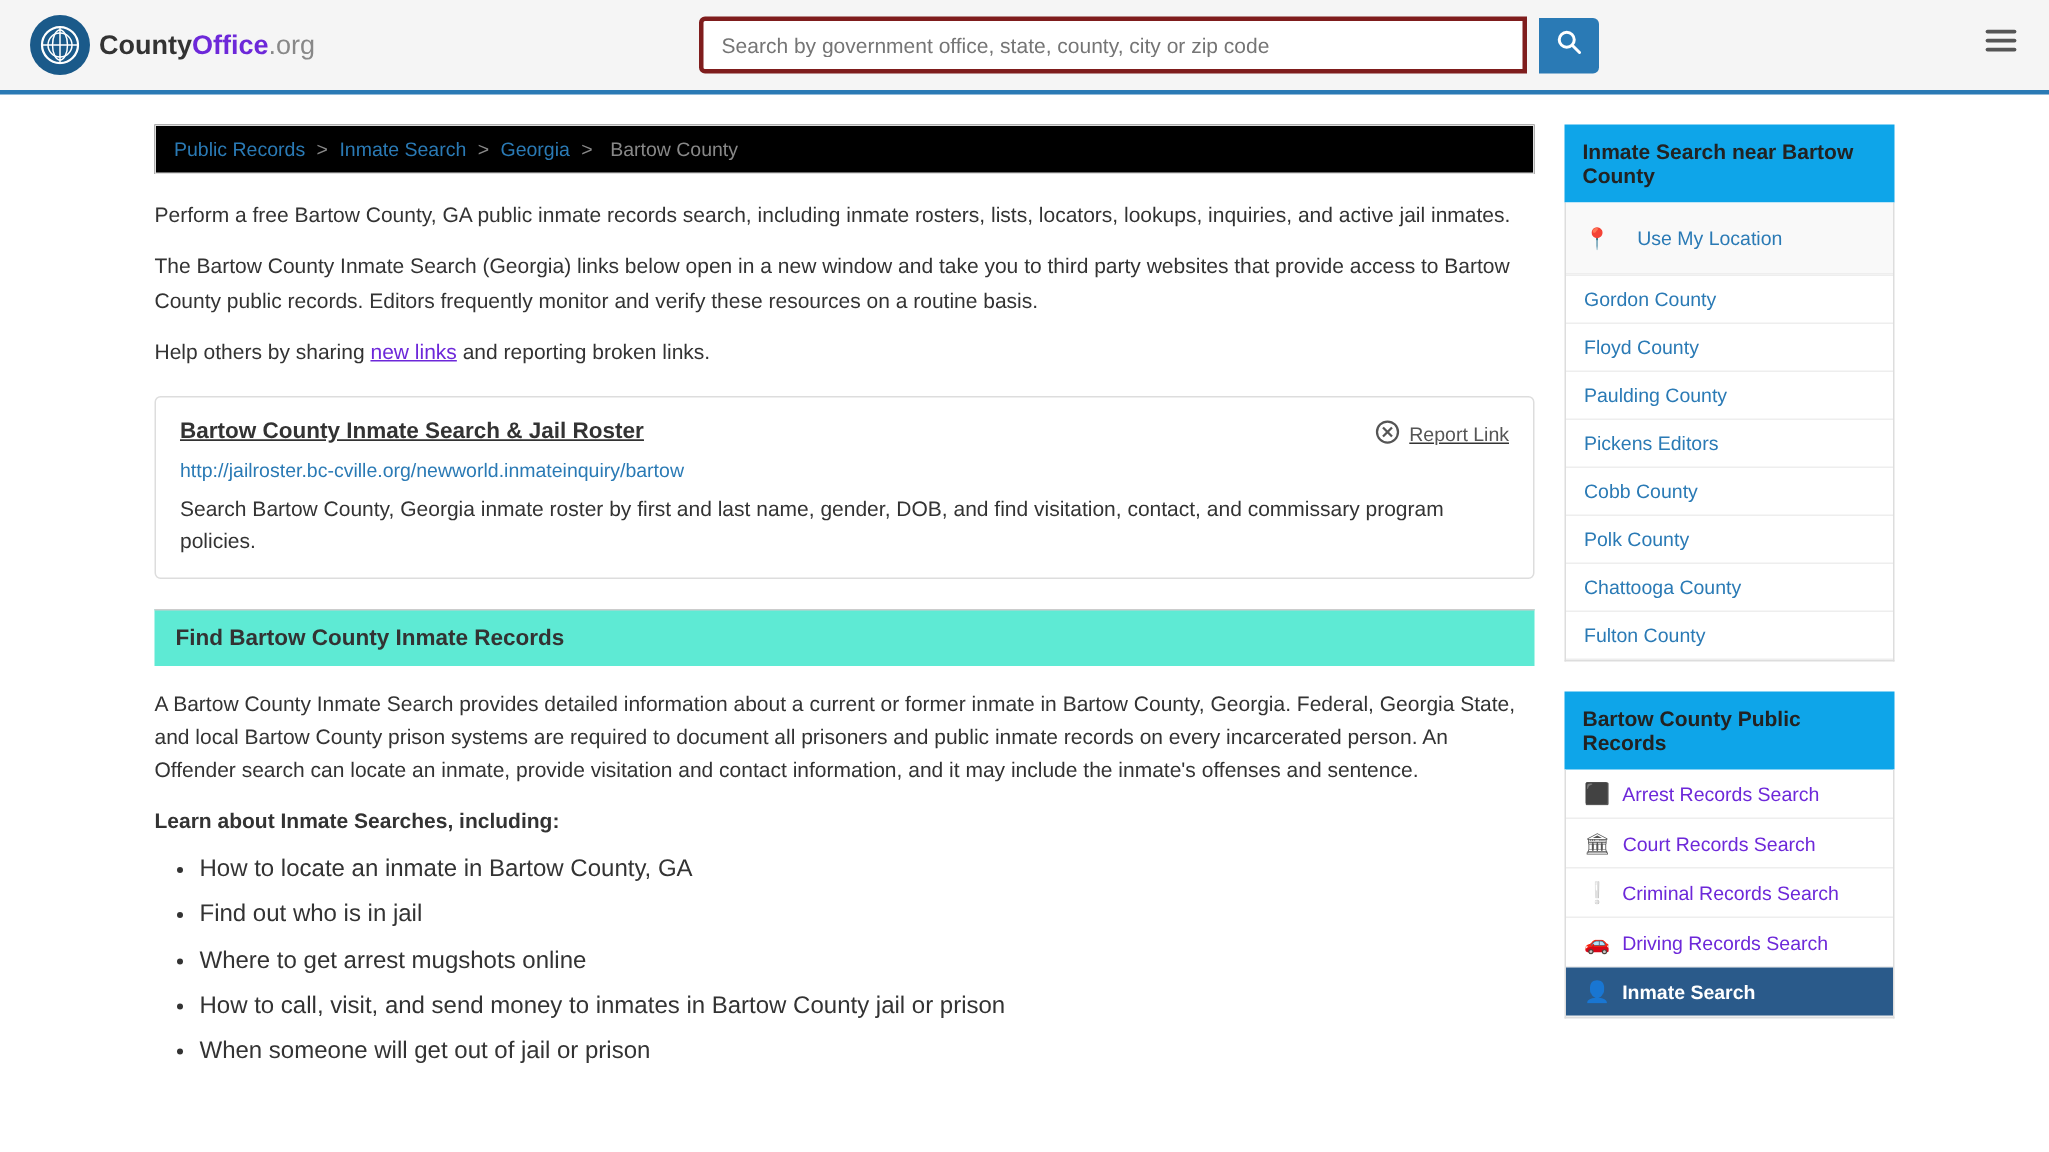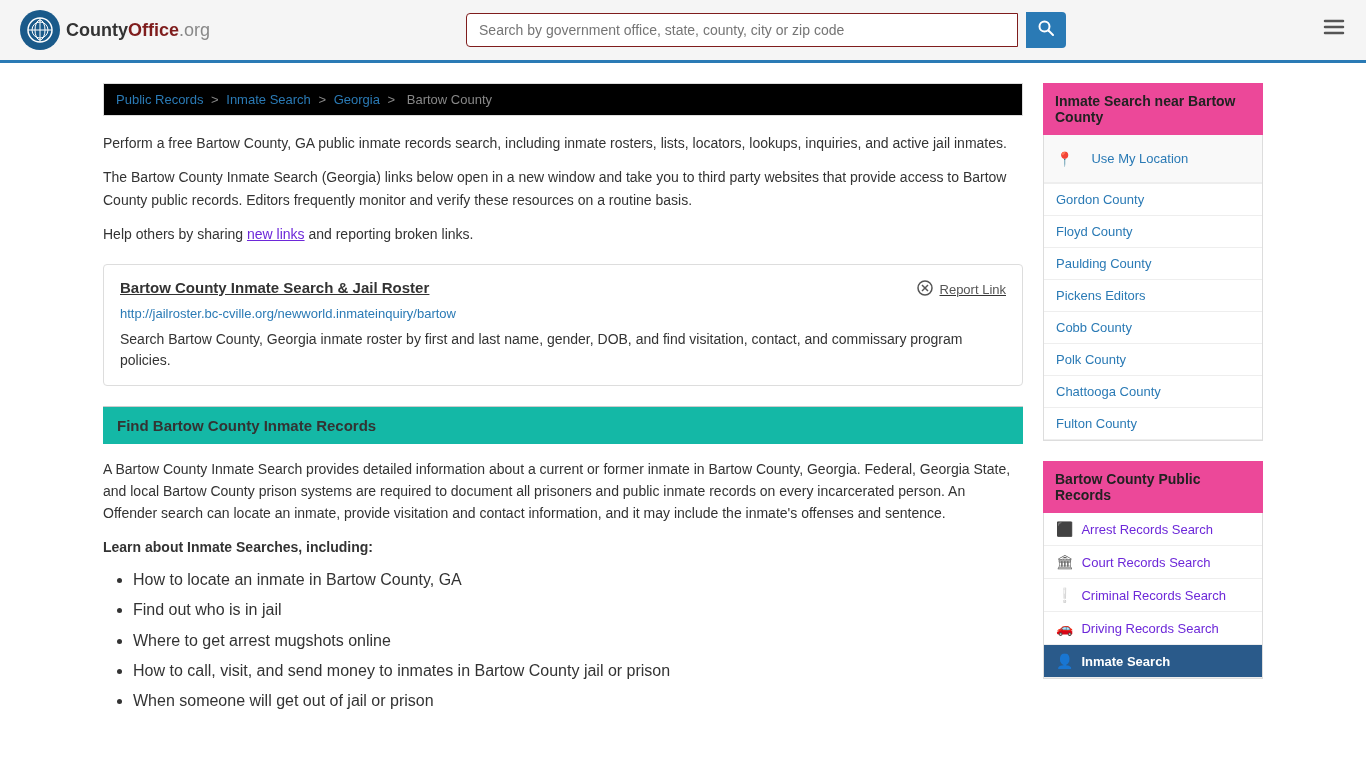--- a/index.html
+++ b/index.html
@@ -29,34 +29,34 @@
       justify-content: center;
       color: white;
       font-size: 18px;
     }
     .logo-text {
       font-size: 18px;
       font-weight: bold;
       color: #333;
     }
     .logo-text span {
-      color: #7f1d1d;
+      color: #6d28d9;
     }
     .search-area {
       display: flex;
       align-items: center;
       gap: 8px;
       flex: 1;
       max-width: 600px;
       margin: 0 30px;
     }
     .search-input {
       flex: 1;
       padding: 8px 12px;
-      border: 1px solid #7f1d1d;
+      border: 3px solid #7f1d1d;
       border-radius: 4px 0 0 4px;
       font-size: 14px;
       color: #999;
       outline: none;
     }
     .search-button {
       background: #2a7ab5;
       border: none;
       padding: 8px 12px;
       cursor: pointer;
@@ -162,21 +162,21 @@
       display: block;
       margin-bottom: 8px;
     }
     .resource-desc {
       font-size: 14px;
       line-height: 1.5;
     }
 
     
     .section-header {
-      background: #14b8a6;
+      background: #5eead4;
       padding: 10px 14px;
       font-size: 15px;
       font-weight: bold;
       margin-bottom: 14px;
       border-top: 1px solid #ccc;
     }
 
     .section-text {
       font-size: 14px;
       line-height: 1.6;
@@ -200,21 +200,21 @@
     .sidebar {
       width: 220px;
       min-width: 220px;
     }
 
     .sidebar-section {
       margin-bottom: 20px;
     }
 
     .sidebar-section-title {
-      background: #ec4899;
+      background: #0ea5e9;
       padding: 10px 12px;
       font-size: 14px;
       font-weight: bold;
       color: #222;
       margin-bottom: 0;
     }
 
     .sidebar-list {
       list-style: none;
       border: 1px solid #ddd;

